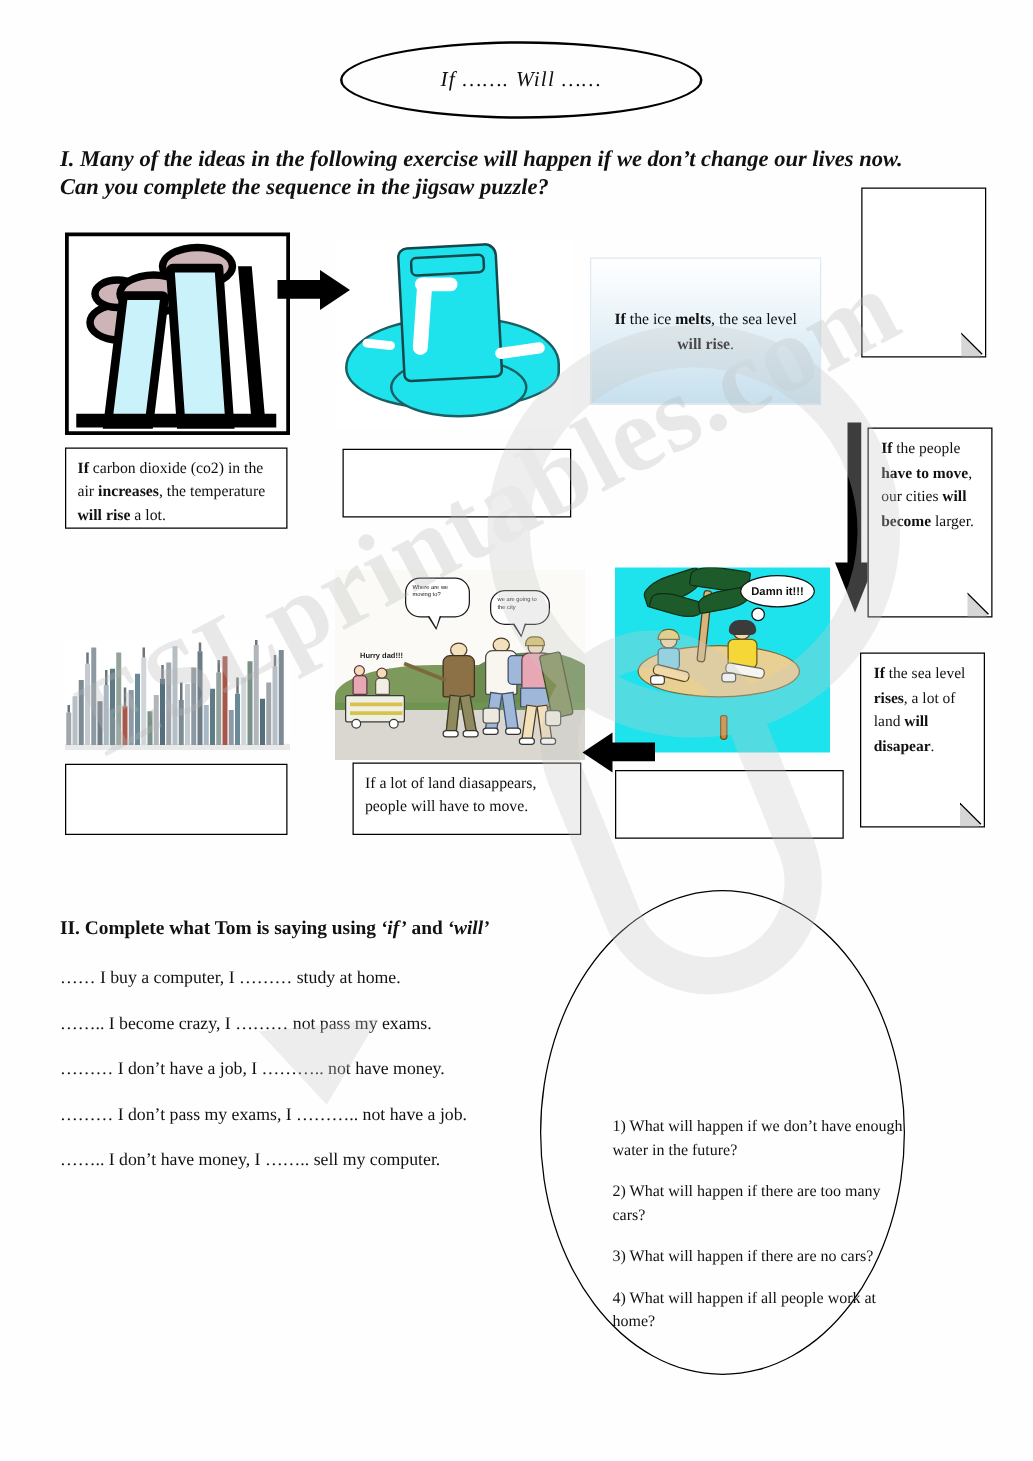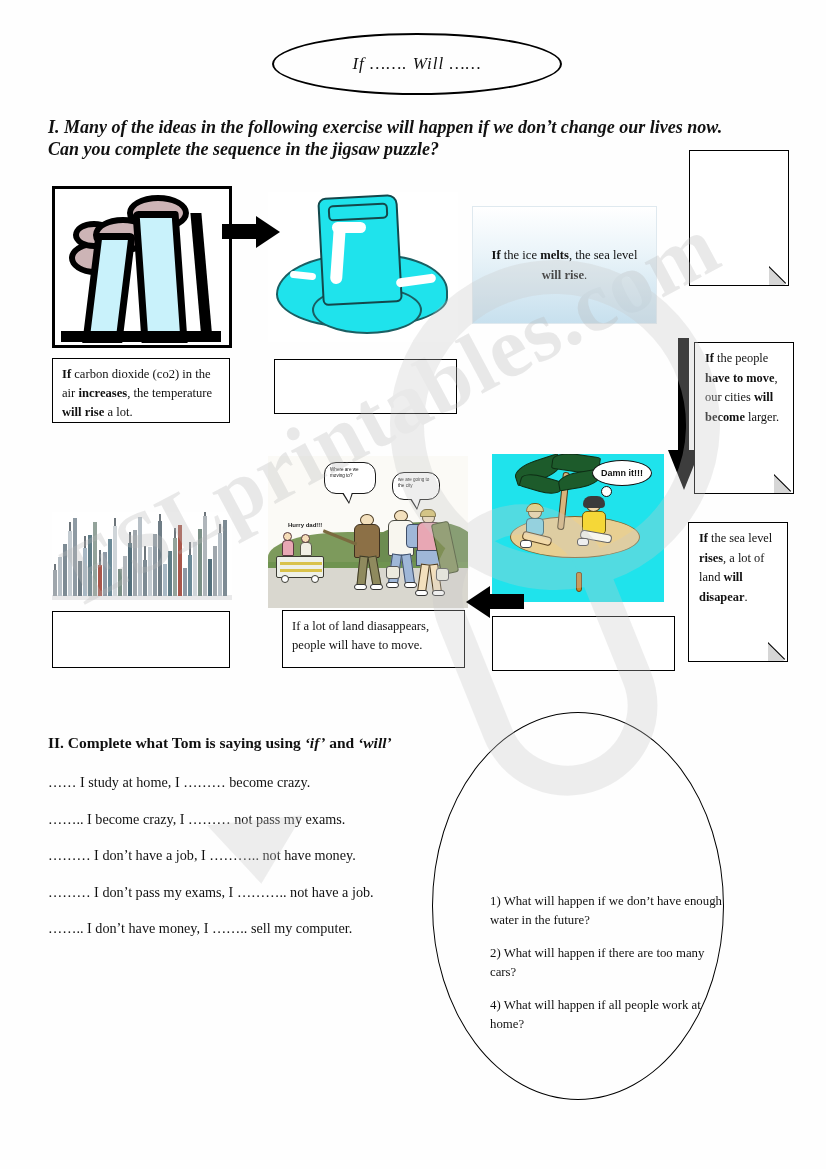--- a/index.html
+++ b/index.html
@@ -663,27 +663,28 @@
   </div>
 
   <div class="box ans-2"></div>
 
   <div class="box cap-land">If a lot of land diasappears, people will have to move.</div>
 
   <div class="box ans-3"></div>
 
   <div class="sec2-head" id="sec2Head">II. Complete what Tom is saying using <i>‘if’</i> and <i>‘will’</i></div>
   <div class="sec2-list" id="sec2List">
-      <div>…… I study at home, I ……… become crazy.</div>
+      <div>…… I buy a computer, I ……… study at home.</div>
       <div>…….. I become crazy, I ……… not pass my exams.</div>
       <div>……… I don’t have a job, I ……….. not have money.</div>
       <div>……… I don’t pass my exams, I ……….. not have a job.</div>
       <div>…….. I don’t have money, I …….. sell my computer.</div>
     </div>
 
   <div class="sec3-oval"></div>
   <div class="sec3-qs" id="sec3List">
       <div>1) What will happen if we don’t have enough water in the future?</div>
       <div>2) What will happen if there are too many cars?</div>
+      <div>3) What will happen if there are no cars?</div>
       <div>4) What will happen if all people work at home?</div>
     </div>
 
 </div>
 
 </body></html>

